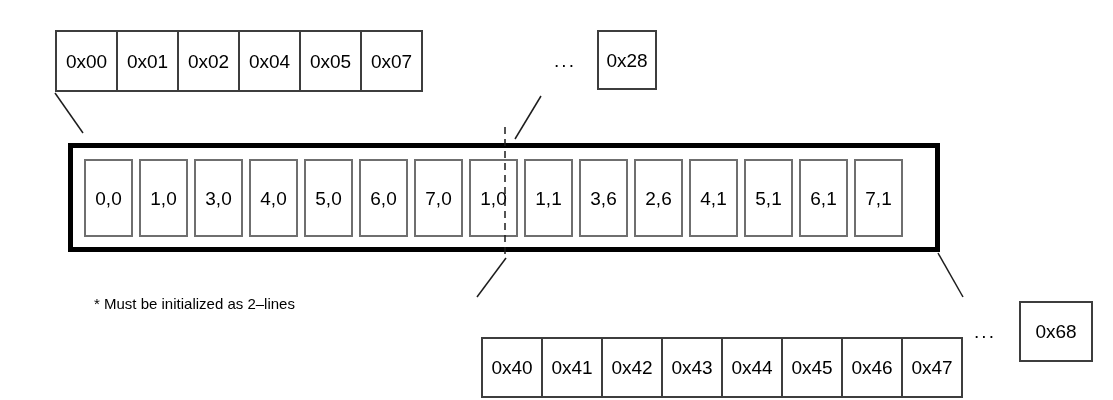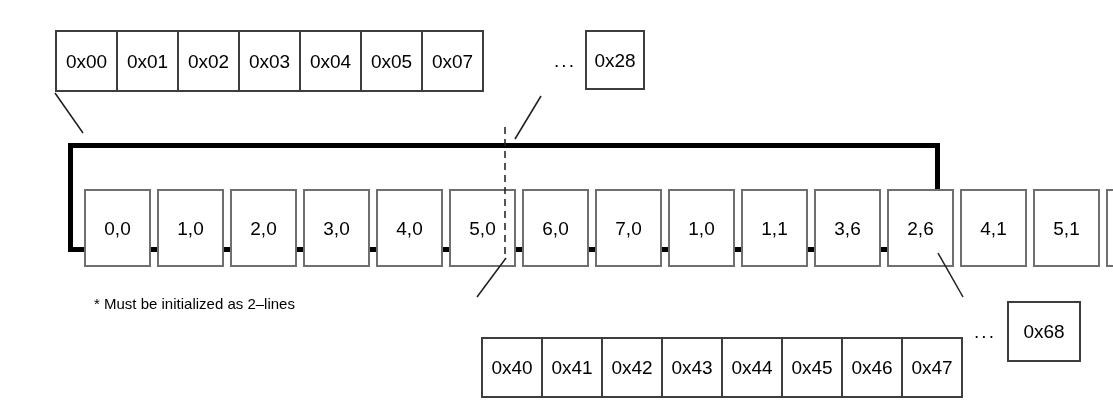--- a/index.html
+++ b/index.html
@@ -22,21 +22,21 @@
     box-sizing: border-box;
     border: 2px solid var(--address-cell-border, #3d3d3d);
     display: flex; align-items: center; justify-content: center;
     font-size: 19px; line-height: 1;
     background: #fff;
   }
   .addr-row.top    .addr-cell { width: 63px; height: 62px; }
   .addr-row.bottom .addr-cell { width: 62px; height: 61px; }
   .addr-row .addr-cell + .addr-cell { margin-left: -2px; }
 
-  .tail { position: absolute; }
+  .tail { position: absolute; margin-left: 12px; }
   .tail-top    { left: 585px;  top: 30px;  width: 60px; height: 60px; }
   .tail-bottom { left: 1007px; top: 301px; width: 74px; height: 61px; }
 
   .ellipsis {
     position: absolute; display: flex; align-items: center; justify-content: center;
     font-size: 19px; letter-spacing: 2px;
   }
   .top-ellipsis    { left: 546px; top: 30px;  width: 38px; height: 62px; }
   .bottom-ellipsis { left: 964px; top: 301px; width: 42px; height: 61px; }
 
@@ -48,26 +48,25 @@
     box-sizing: border-box;
     border: 5px solid var(--cache-box-border, #000000);
     background: #fff;
   }
   .cache-cells {
     position: absolute; left: 11px; top: 11px;
     display: flex; gap: 6px;
   }
   .cache-cell {
     box-sizing: border-box;
-    width: 67px; height: 78px;
+    width: 49px; height: 78px;
     border: 2px solid var(--cache-cell-border, #6f6f6f);
     display: flex; align-items: center; justify-content: center;
     font-size: 19px; line-height: 1;
     background: #fff;
-    margin-top: 30px;
   }
 
   .footnote {
     position: absolute; left: 94px; top: 296px;
     font-size: 15px; line-height: 1.1;
   }
 
   svg.overlay {
     position: absolute; left: 0; top: 0; z-index: 5;
     pointer-events: none;
@@ -83,40 +82,38 @@
 <div class="canvas">
 
   <div class="addr-row top">
 
       <div class="addr-cell">0x00</div>
 
       <div class="addr-cell">0x01</div>
 
       <div class="addr-cell">0x02</div>
 
-      <div class="addr-cell">0x03</div>
 
       <div class="addr-cell">0x04</div>
 
       <div class="addr-cell">0x05</div>
 
 
       <div class="addr-cell">0x07</div>
     </div>
   <div class="ellipsis top-ellipsis">...</div>
   <div class="addr-cell tail tail-top">0x28</div>
 
   <div class="cache-box">
     <div class="cache-cells">
 
         <div class="cache-cell">0,0</div>
 
         <div class="cache-cell">1,0</div>
 
-        <div class="cache-cell">2,0</div>
 
         <div class="cache-cell">3,0</div>
 
         <div class="cache-cell">4,0</div>
 
         <div class="cache-cell">5,0</div>
 
         <div class="cache-cell">6,0</div>
 
         <div class="cache-cell">7,0</div>

